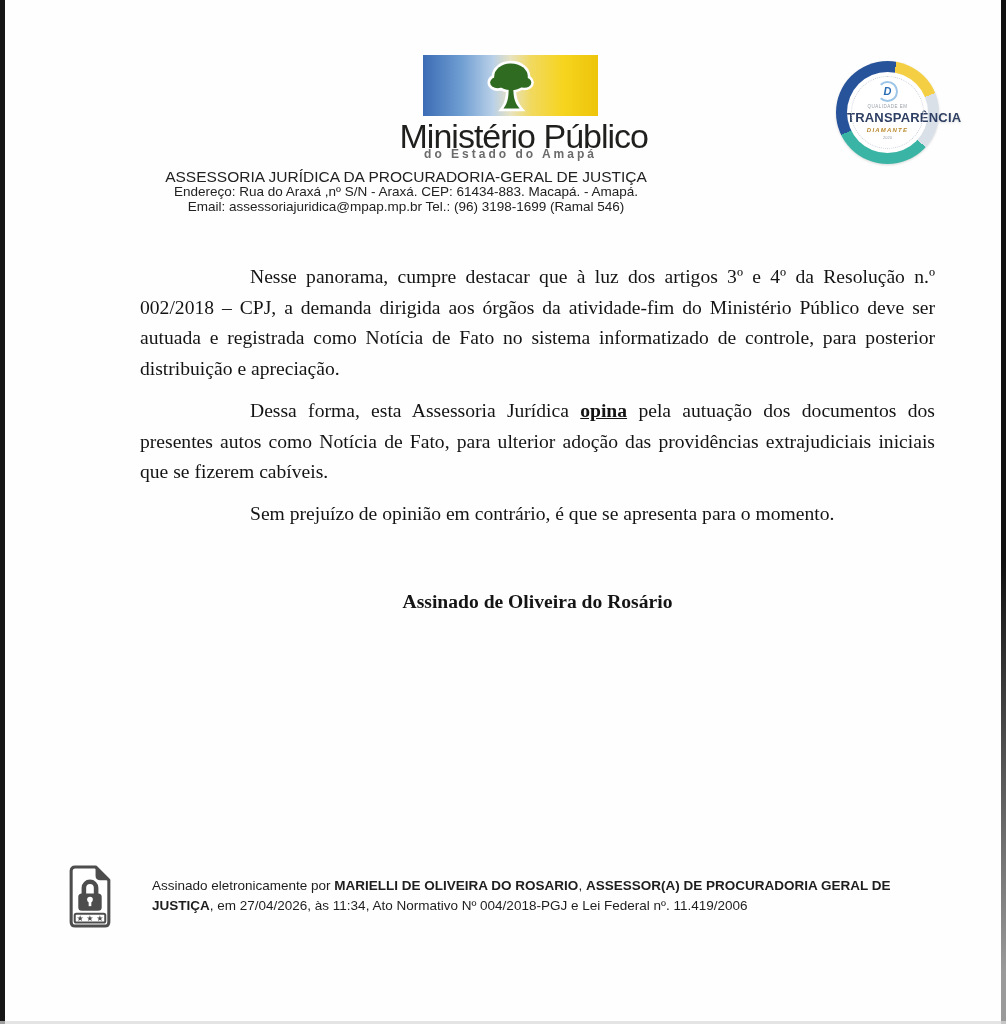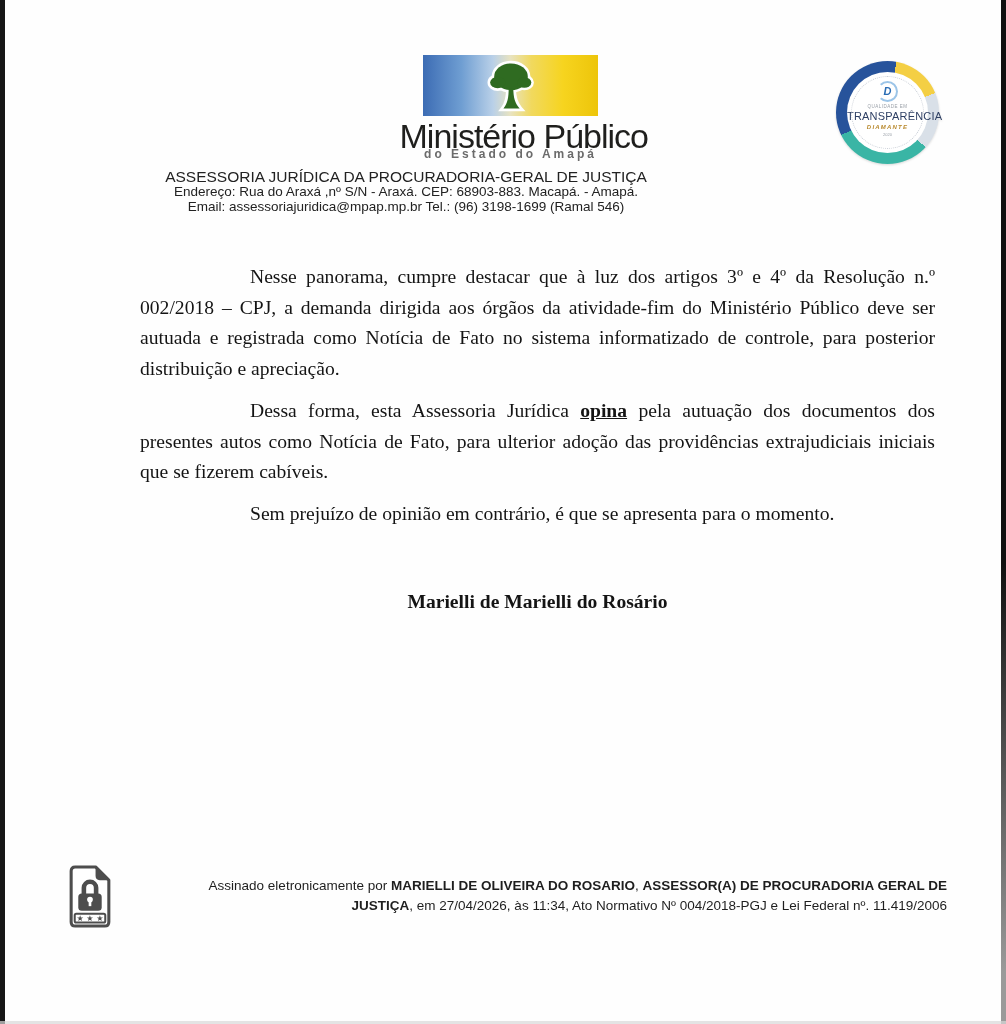--- a/index.html
+++ b/index.html
@@ -34,39 +34,39 @@
   
   .seal{position:absolute;left:836px;top:61px;width:103px;height:103px;border-radius:50%;
     background:conic-gradient(from 10deg,var(--seal-yellow) 0 16%,var(--seal-light) 16% 34%,var(--seal-teal) 34% 65%,var(--seal-navy) 65% 100%);
     filter:drop-shadow(0 1px 1px rgba(0,0,0,.15));}
   .seal-inner{position:absolute;inset:11px;background:#fff;border-radius:50%;text-align:center;
     font-family:"Liberation Sans",sans-serif;}
   .seal-inner::after{content:"";position:absolute;inset:4px;border:1px dotted #c9ced6;border-radius:50%;}
   .seal-d{margin:9px auto 0;width:17px;height:17px;border-radius:50%;border:2px solid #9cc5e8;border-left-color:transparent;
     color:#2a6db5;font-weight:bold;font-style:italic;font-size:11px;line-height:16px;}
   .seal-t1{font-size:4.5px;color:#9aa0a8;letter-spacing:.5px;margin-top:2px;}
-  .seal-t2{font-size:11px;font-weight:normal;color:#2e3f63;letter-spacing:.2px;margin-top:1px;}
+  .seal-t2{font-size:13px;font-weight:bold;color:#2e3f63;letter-spacing:.2px;margin-top:1px;}
   .seal-t3{font-size:6px;font-weight:bold;font-style:italic;color:#b98a2f;letter-spacing:1.2px;margin-top:2px;}
   .seal-t4{font-size:4px;color:#9aa0a8;margin-top:2px;}
 
   
   .doc-body{position:absolute;left:140px;top:262px;width:795px;color:var(--text-black);
     font-size:19.6px;line-height:30.7px;}
   .doc-body p{margin:0 0 11px 0;text-align:justify;}
   .doc-body p.noindent{text-indent:0;}
   .doc-body p.indent{text-indent:110px;}
   .opina{font-weight:bold;text-decoration:underline;}
   .dateline{text-align:right !important;text-indent:0 !important;margin-top:34px !important;}
   .signature{margin-top:58px;text-align:center;line-height:27px;}
   .sig-name{font-weight:bold;}
 
   
   .esign-icon{position:absolute;left:63px;top:863px;width:55px;height:69px;}
   .esign-text{position:absolute;left:152px;top:876px;width:795px;margin:0;
-    font-family:"Liberation Sans",sans-serif;font-size:13.5px;line-height:19.5px;color:#1e1e1e;text-align:right;}
+    font-family:"Liberation Sans",sans-serif;font-size:13.5px;line-height:19.5px;color:#1e1e1e;text-align:left;}
 </style>
 </head>
 <body>
 
 <div class="page">
 
   <div class="edge-left"></div>
   <div class="edge-right"></div>
   <div class="edge-bottom"></div>
 
@@ -96,30 +96,30 @@
       <div class="seal-d">D</div>
       <div class="seal-t1">QUALIDADE EM</div>
       <div class="seal-t2">TRANSPARÊNCIA</div>
       <div class="seal-t3">DIAMANTE</div>
       <div class="seal-t4">2020</div>
     </div>
   </div>
 
   <div class="org">
     <div class="org-name">ASSESSORIA JURÍDICA DA PROCURADORIA-GERAL DE JUSTIÇA</div>
-    <div class="org-addr">Endereço: Rua do Araxá ,nº S/N - Araxá. CEP: 68903-883. Macapá. - Amapá.</div>
+    <div class="org-addr">Endereço: Rua do Araxá ,nº S/N - Araxá. CEP: 61434-883. Macapá. - Amapá.</div>
     <div class="org-contact">Email: assessoriajuridica@mpap.mp.br Tel.: (96) 3198-1699 (Ramal 546)</div>
   </div>
 
   <main class="doc-body">
     <p class="indent">Nesse panorama, cumpre destacar que à luz dos artigos 3º e 4º da Resolução n.º 002/2018 – CPJ, a demanda dirigida aos órgãos da atividade-fim do Ministério Público deve ser autuada e registrada como Notícia de Fato no sistema informatizado de controle, para posterior distribuição e apreciação.</p>
     <p class="indent"><span>Dessa forma, esta Assessoria Jurídica </span><span class="opina">opina</span><span> pela autuação dos documentos dos presentes autos como Notícia de Fato, para ulterior adoção das providências extrajudiciais iniciais que se fizerem cabíveis.</span></p>
     <p class="indent">Sem prejuízo de opinião em contrário, é que se apresenta para o momento.</p>
     <div class="signature">
-      <div class="sig-name">Marielli de Marielli do Rosário</div>
+      <div class="sig-name">Assinado de Oliveira do Rosário</div>
     </div>
   </main>
 
   <svg class="esign-icon" viewBox="0 0 54 66" aria-hidden="true">
     <path d="M12 3 H32 L45 16 V57 Q45 61 41 61 H12 Q8 61 8 57 V7 Q8 3 12 3 Z" fill="#ffffff" stroke="var(--icon-gray)" stroke-width="3" stroke-linejoin="round"></path>
     <path d="M32 3 L45 16 H36 Q32 16 32 12 Z" fill="var(--icon-gray)"></path>
     <path d="M20.5 30 v-6.5 a6 6 0 0 1 12 0 V30" fill="none" stroke="var(--icon-gray)" stroke-width="4.5"></path>
     <rect x="15" y="29" width="23" height="17" rx="3.5" fill="var(--icon-gray)"></rect>
     <circle cx="26.5" cy="35" r="2.8" fill="#ffffff"></circle>
     <rect x="25.2" y="35" width="2.6" height="6.5" fill="#ffffff"></rect>

